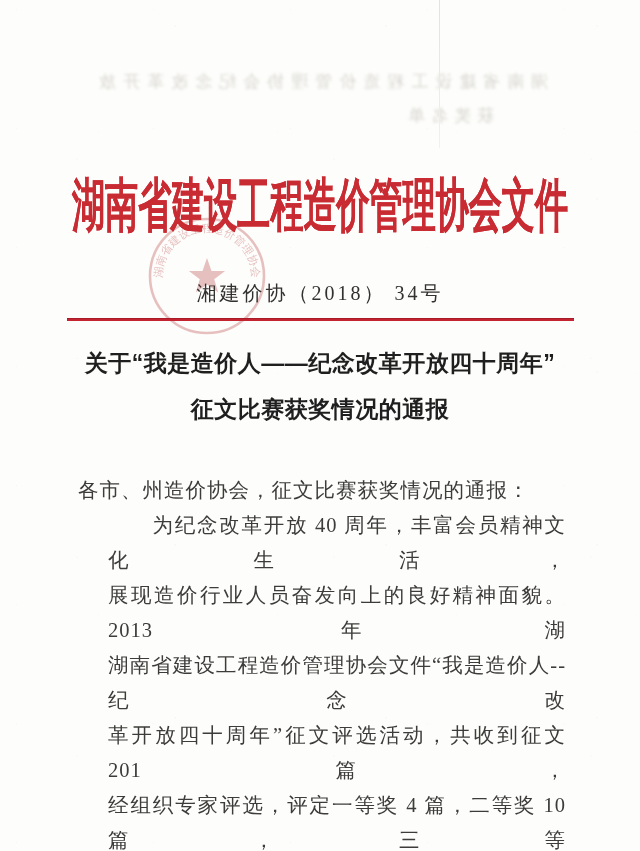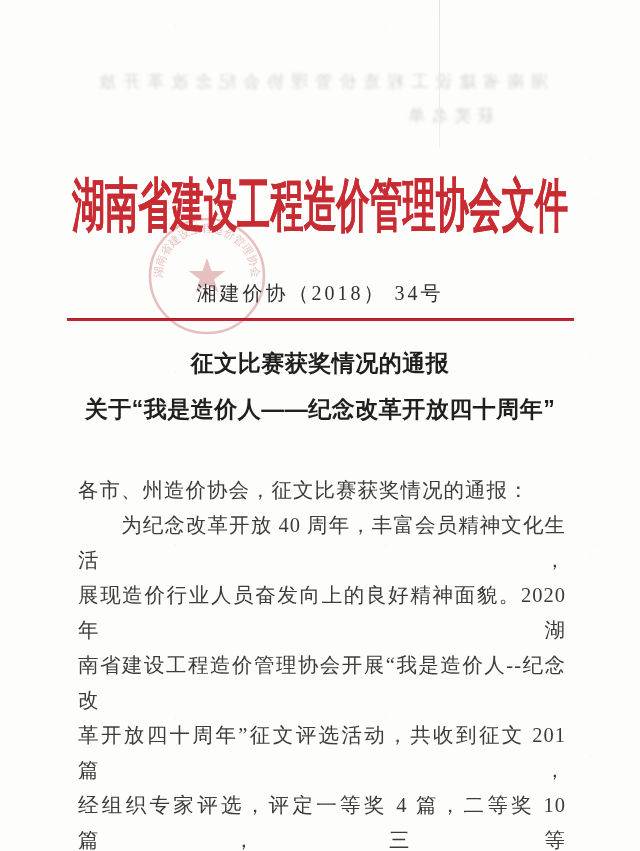--- a/index.html
+++ b/index.html
@@ -122,20 +122,21 @@
     font-size: 20.5px;
     line-height: 35px;
     color: #3d3c3a;
     letter-spacing: 1px;
     z-index: 2;
   }
   .salutation { text-align: left; }
   .body-line {
     text-align: justify;
     text-align-last: justify;
+    margin-left: 30px;
   }
 </style>
 </head>
 <body>
 
 <div class="page">
 
   <div class="bleed bleed-1">湖南省建设工程造价管理协会纪念改革开放</div>
   <div class="bleed bleed-2">获奖名单</div>
   <div class="crease"></div>
@@ -153,28 +154,28 @@
     <text font-size="11" fill="#d89898" font-family="Liberation Serif, DejaVu Serif, serif">
       <textPath href="#sealTextArc" startOffset="50%" text-anchor="middle">湖南省建设工程造价管理协会</textPath>
     </text>
   </svg>
 
   <div class="doc-number">湘建价协（2018） 34号</div>
 
   <div class="red-rule"></div>
 
   <div class="doc-title">
+    <div>关于“我是造价人——纪念改革开放四十周年”</div>
     <div>征文比赛获奖情况的通报</div>
-    <div>关于“我是造价人——纪念改革开放四十周年”</div>
   </div>
 
   <div class="body-text">
     <div class="salutation">各市、州造价协会，征文比赛获奖情况的通报：</div>
     <div>
         <div class="body-line">　　为纪念改革开放 40 周年，丰富会员精神文化生活，</div>
-        <div class="body-line">展现造价行业人员奋发向上的良好精神面貌。2020 年湖</div>
-        <div class="body-line">南省建设工程造价管理协会开展“我是造价人--纪念改</div>
+        <div class="body-line">展现造价行业人员奋发向上的良好精神面貌。2013 年湖</div>
+        <div class="body-line">湖南省建设工程造价管理协会文件“我是造价人--纪念改</div>
         <div class="body-line">革开放四十周年”征文评选活动，共收到征文 201 篇，</div>
         <div class="body-line">经组织专家评选，评定一等奖 4 篇，二等奖 10 篇，三等</div>
       </div>
   </div>
 
 </div>
 
 </body></html>

